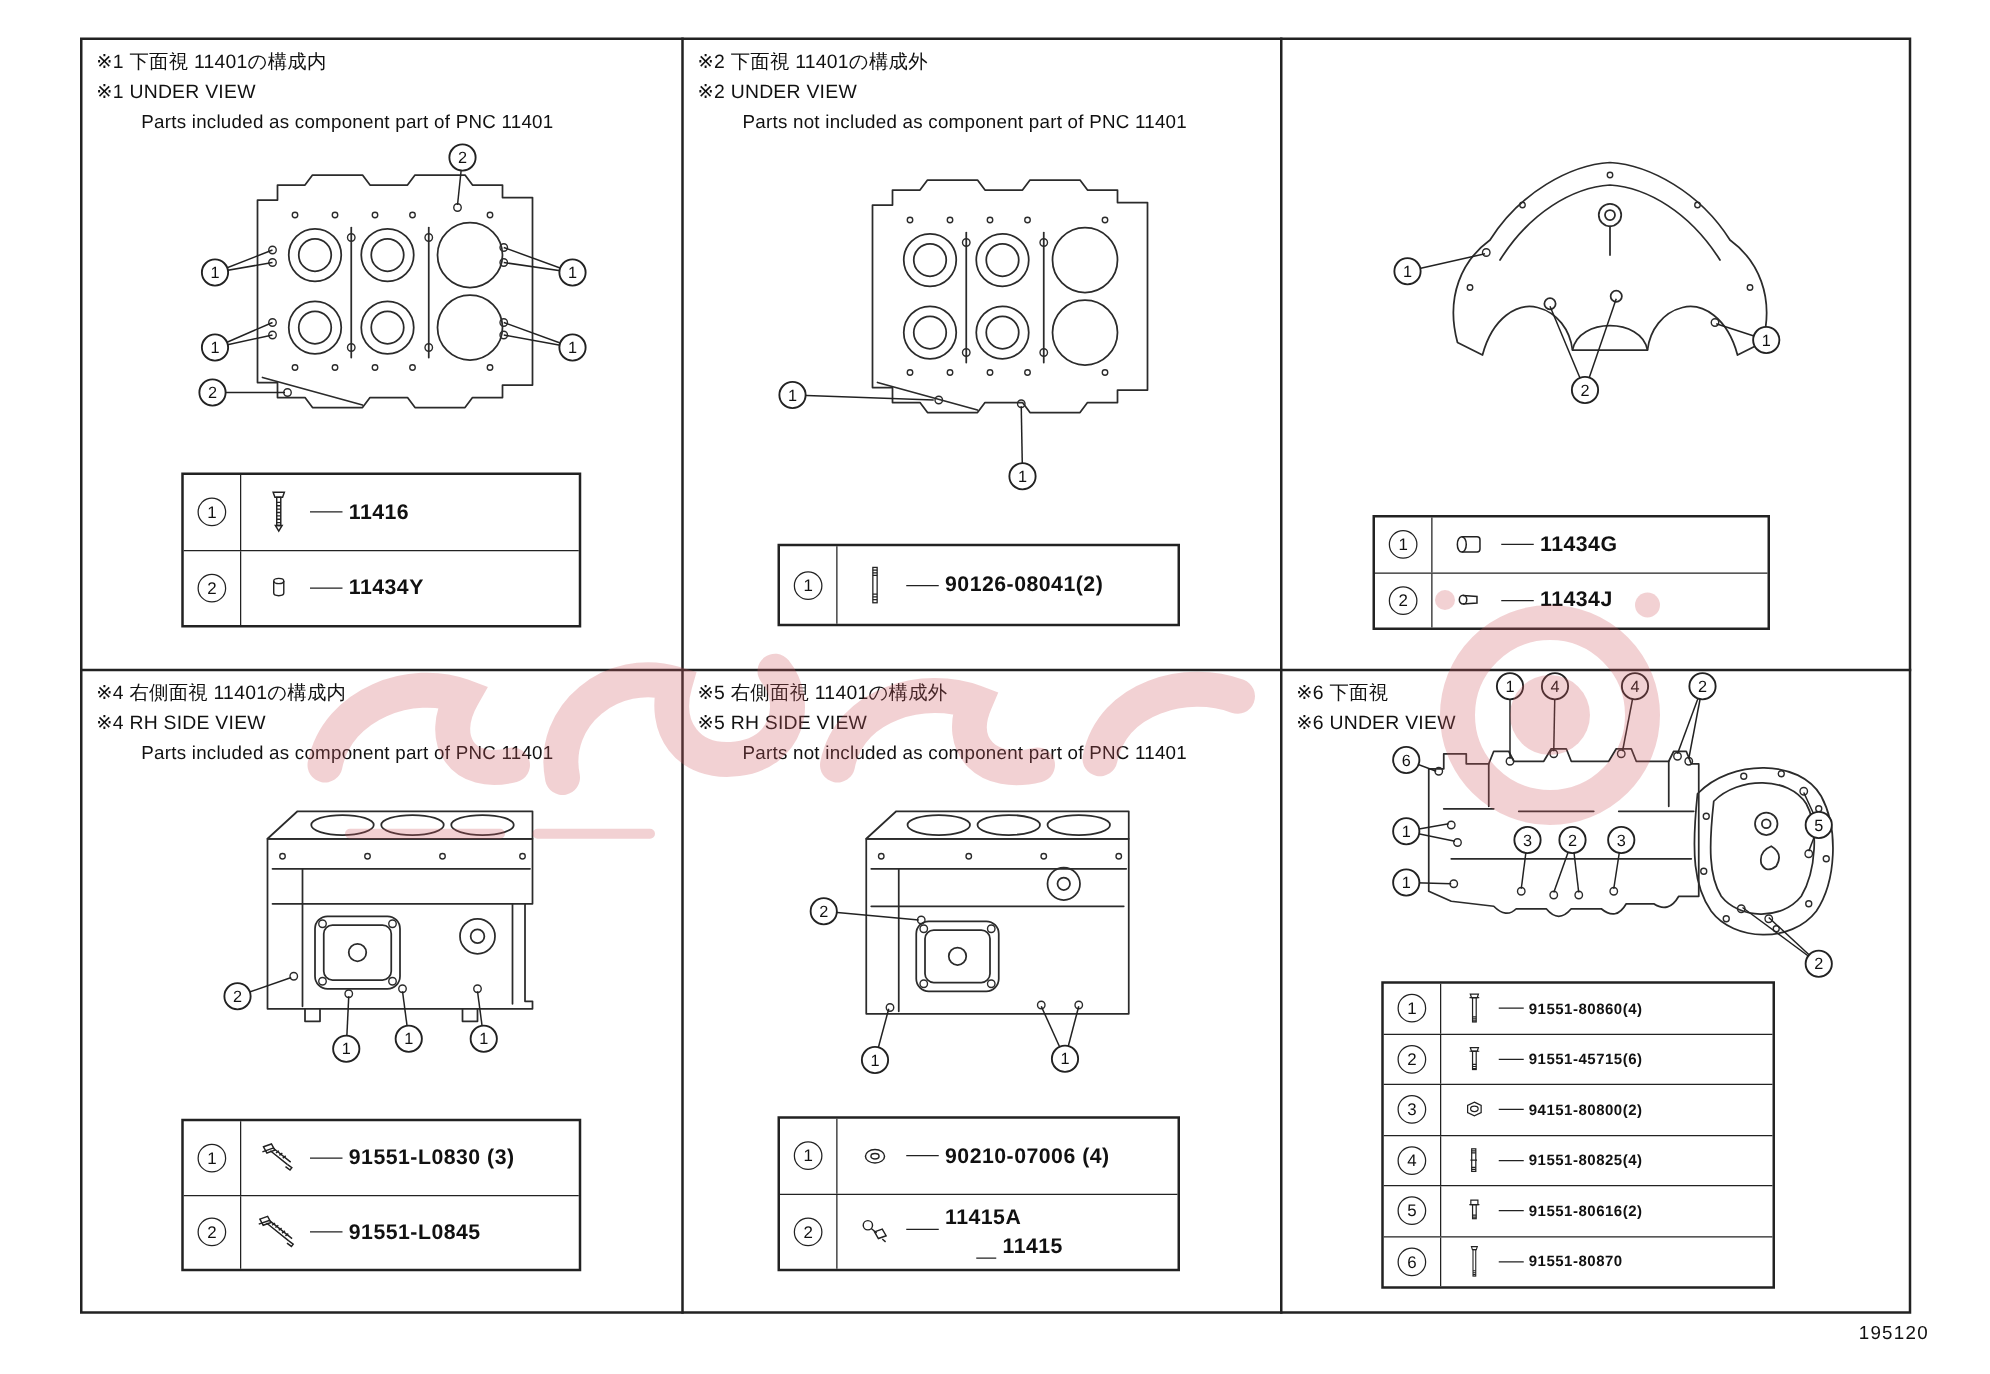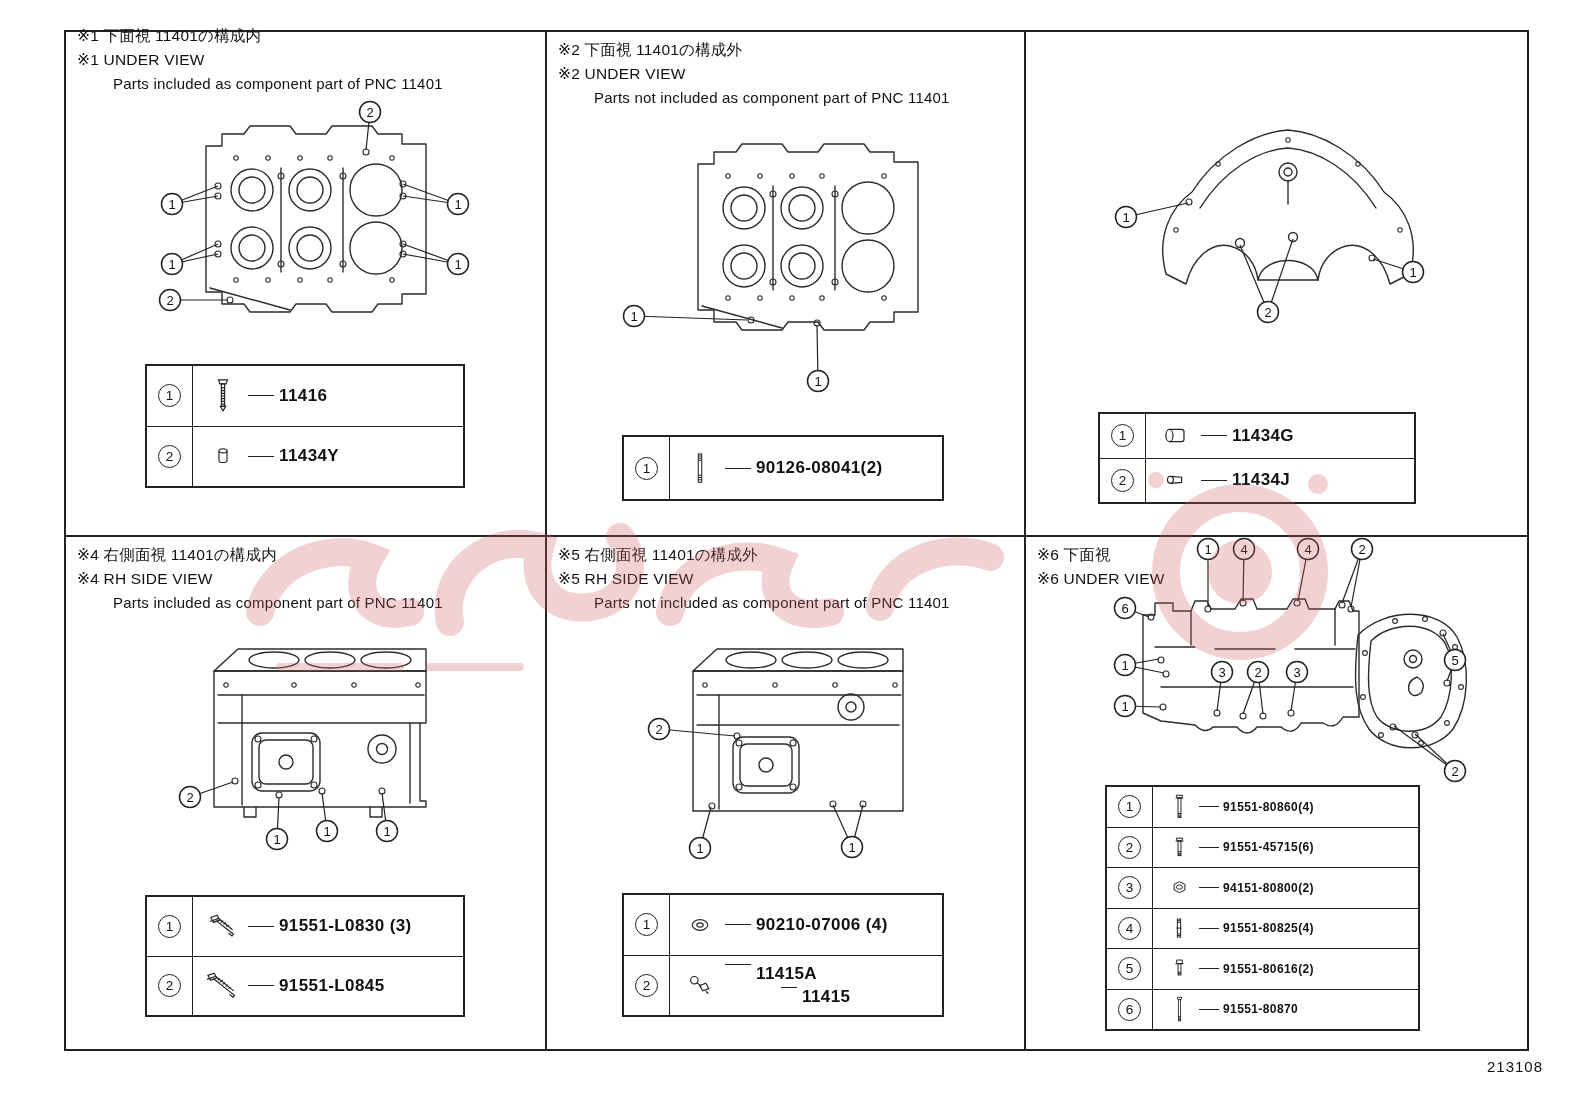--- a/index.html
+++ b/index.html
@@ -25,34 +25,34 @@
   .co-badge{width:23px;height:23px;border:1.6px solid #222;border-radius:50%;display:flex;align-items:center;justify-content:center;font-size:13.5px}
   .pt-part{flex:1;display:flex;align-items:center;padding-left:10px;min-width:0}
   .pt-icon{width:40px;display:flex;justify-content:center;align-items:center;flex:none}
   .lead{display:inline-block;width:26px;height:0;border-top:1.6px solid #222;margin:0 5px;vertical-align:middle;flex:none}
   .lead-short{width:16px}
   .part-number{font-weight:700;font-size:17px;letter-spacing:.4px;white-space:nowrap}
   .compact .part-number{font-size:12px}
   .compact .pt-icon{width:32px}
   .compact .lead{width:20px;margin:0 4px}
   .dual{display:flex;flex-direction:column;gap:3px}
-  .dual-line{display:flex;align-items:flex-start}
+  .dual-line{display:flex;align-items:flex-end}
   .dual-bot{margin-left:56px}
   .watermark{position:absolute;left:200px;top:462px;width:1160px;height:230px;pointer-events:none;z-index:5}
   .footer-num{position:absolute;left:1487px;top:1058px;font-size:15px;letter-spacing:1px}
 </style>
 </head>
 <body>
 
 <div class="frame"></div>
 <div class="vline" style="left:545px"></div>
 <div class="vline" style="left:1024px"></div>
 <div class="hline" style="top:535px"></div>
 
-<section class="panel" style="left:64px;top:16px;width:447px;height:505px">
+<section class="panel" style="left:64px;top:30px;width:447px;height:505px">
   <div class="panel-header">
     <div class="ph-line">※1 下面視 11401の構成内</div>
     <div class="ph-line">※1 UNDER VIEW</div>
     <div class="ph-line subtitle">Parts included as component part of PNC 11401</div>
   </div>
   <svg class="diagram" viewBox="0 0 330 270" style="left:76px;top:72px;width:330px;height:270px">
     <g class="art">
       <path d="M66,58 L82,58 L82,46 L104,46 L110,38 L150,38 L156,46 L186,46 L192,38 L232,38 L238,46 L262,46 L262,56 L286,56 L286,206 L262,206 L262,216 L238,216 L232,224 L192,224 L186,216 L156,216 L150,224 L110,224 L104,216 L82,216 L82,204 L66,204 Z"></path>
       <circle cx="112" cy="102" r="21"></circle>
         <circle cx="112" cy="160" r="21"></circle>
@@ -774,13 +774,13 @@
   <g fill-opacity="0.28" fill="#cf5a60">
     <circle cx="1040" cy="110" r="32"></circle>
     <circle cx="1118" cy="22" r="10"></circle>
     <circle cx="956" cy="18" r="8"></circle>
   </g>
   <g fill="none" stroke-opacity="0.28" stroke-width="8" stroke-linecap="round" stroke="#cf5a60">
     <path d="M80,205 L200,205 M230,205 L320,205"></path>
   </g>
 </svg>
 
-<div class="footer-num">213108</div>
+<div class="footer-num">195120</div>
 
 </body></html>

